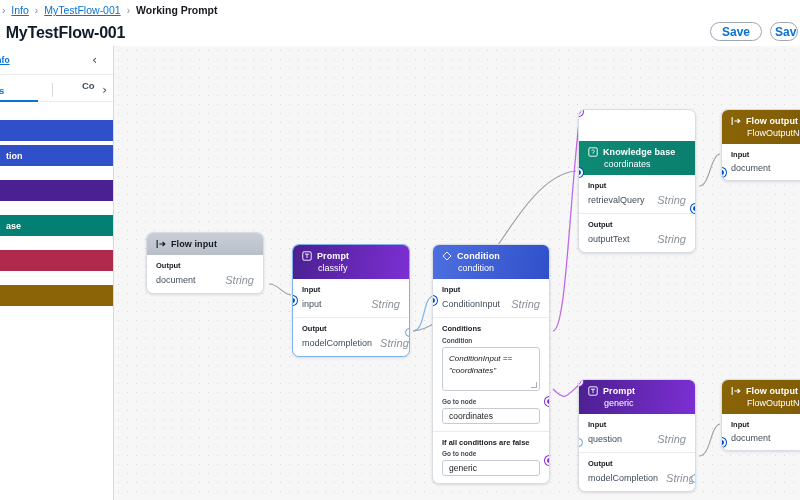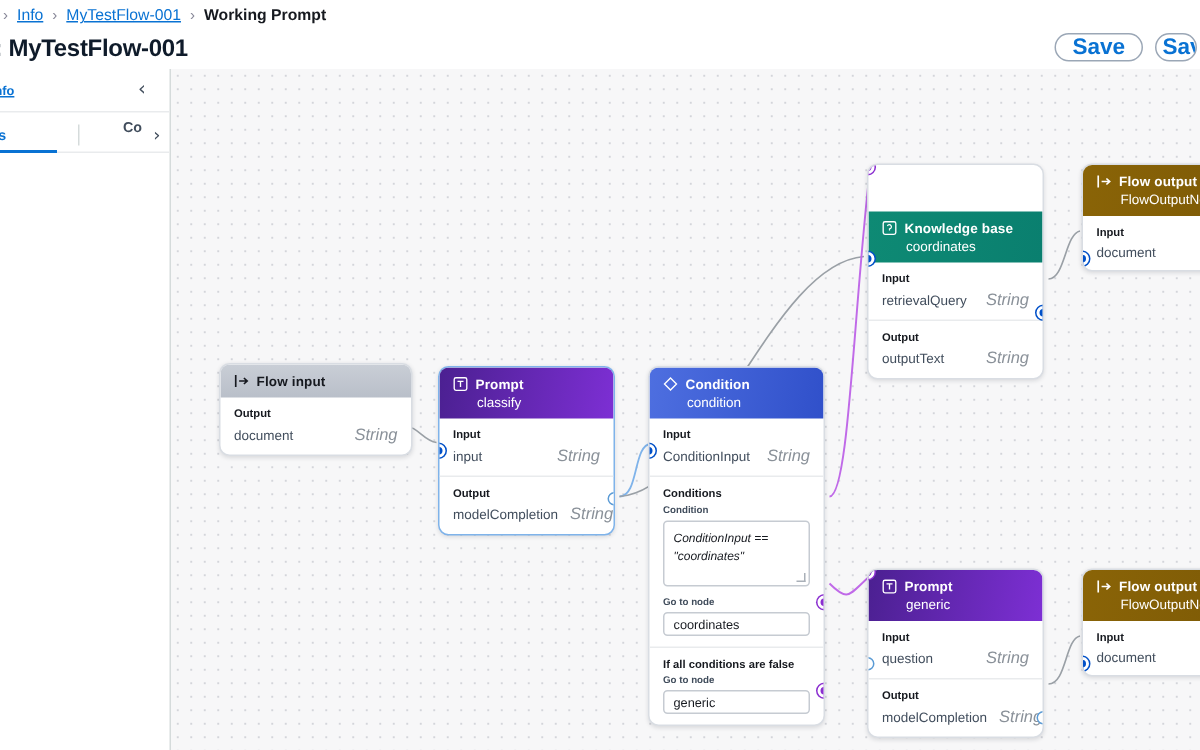--- a/index.html
+++ b/index.html
@@ -25,21 +25,21 @@
     position:absolute; left:0; top:20px; width:800px; height:26px;
     display:flex; align-items:center;
   }
   .page-title {
     font-size:16px; font-weight:700; color:#0f1b2a; letter-spacing:-0.2px;
     margin-left:-28px; white-space:nowrap;
   }
   .hdr-actions { position:absolute; right:2px; top:22px; display:flex; gap:8px; }
   .btn {
     height:19px; padding:0 11px; border:1px solid #9ba7b6; border-radius:10px;
-    background:#fff; color:#0972d3; font-size:15px; font-weight:700;
+    background:#fff; color:#0972d3; font-size:12px; font-weight:700;
     display:flex; align-items:center; justify-content:center; cursor:pointer;
     white-space:nowrap;
   }
   .btn.clipped { width:28px; padding:0 4px; overflow:hidden; justify-content:flex-start; }
 
   
   .body { position:absolute; left:0; top:46px; width:800px; height:454px; }
 
   
   .sidebar {
@@ -177,20 +177,44 @@
       <div class="sb-top">
         <a class="sb-info">Info</a>
         <span class="sb-collapse">‹</span>
       </div>
       <div class="sb-tabs">
         <span class="sb-tab active tab-nodes">odes</span>
         <span class="tab-divider"></span>
         <span class="sb-tab tab-comp">Co</span>
         <span class="tab-next">›</span>
       </div>
+      <div class="sb-list">
+        <div class="sb-pill" style="background:#3050ca;margin-top:6px">
+            <span></span>
+          </div>
+        <div class="sb-pill" style="background:#3050ca">
+            <span>tion</span>
+          </div>
+        <div class="sb-gap"></div>
+        <div class="sb-pill" style="background:#4b2091">
+            <span></span>
+          </div>
+        <div class="sb-gap"></div>
+        <div class="sb-pill" style="background:#037f73">
+            <span>ase</span>
+          </div>
+        <div class="sb-gap"></div>
+        <div class="sb-pill" style="background:#b02a4e">
+            <span></span>
+          </div>
+        <div class="sb-gap"></div>
+        <div class="sb-pill" style="background:#8a6407">
+            <span></span>
+          </div>
+      </div>
     </aside>
 
     <main class="canvas">
 
       <svg class="edges" viewBox="0 0 686 454">
 
         <path d="M 155 238 C 165 238, 168 248, 177 249" stroke="#9aa0a6" stroke-width="1.1" fill="none"></path>
 
         <path d="M 299 285 C 312 285, 308 250, 320 250" stroke="#7fb3ea" stroke-width="1.2" fill="none"></path>
 
@@ -198,21 +222,21 @@
 
         <path d="M 439 285 C 452 285, 455 160, 466 67" stroke="#c06ae8" stroke-width="1.3" fill="none"></path>
 
         <path d="M 439 343 C 452 356, 452 350, 466 338" stroke="#c06ae8" stroke-width="1.3" fill="none"></path>
 
         <path d="M 585 140 C 596 140, 596 110, 606 108" stroke="#9aa0a6" stroke-width="1.1" fill="none"></path>
 
         <path d="M 585 410 C 597 410, 596 380, 606 378" stroke="#9aa0a6" stroke-width="1.1" fill="none"></path>
       </svg>
 
-      <div class="node" style="left:32px; top:196px; width:129px;">
+      <div class="node" style="left:32px; top:186px; width:118px;">
         <div class="nhead" style="background:linear-gradient(180deg,#c9ced6 0%,#b9bfc9 100%); color:#16191f;">
           <div class="nhead-row">
             <span class="nicon">
               <svg width="10" height="10" viewBox="0 0 10 10">
                   <rect x="0.6" y="1" width="1.1" height="8" fill="#16191f"></rect>
                   <path d="M3.4 5 H8.4 M6.6 3 L8.8 5 L6.6 7" stroke="#16191f" stroke-width="1.1" fill="none"></path>
                 </svg>
             </span>
             <span class="nhead-title">Flow input</span>
           </div>

